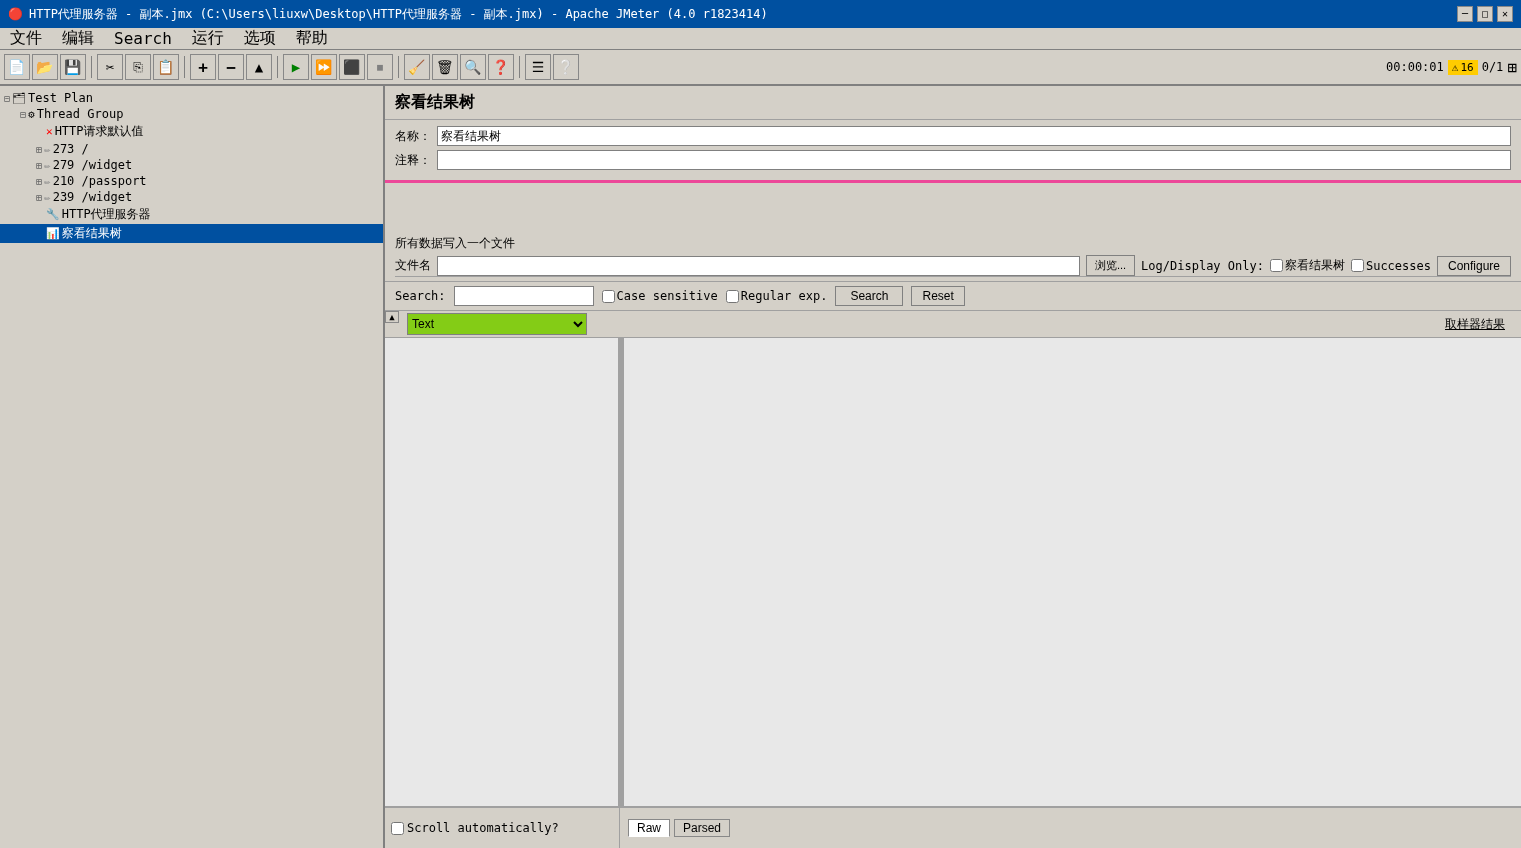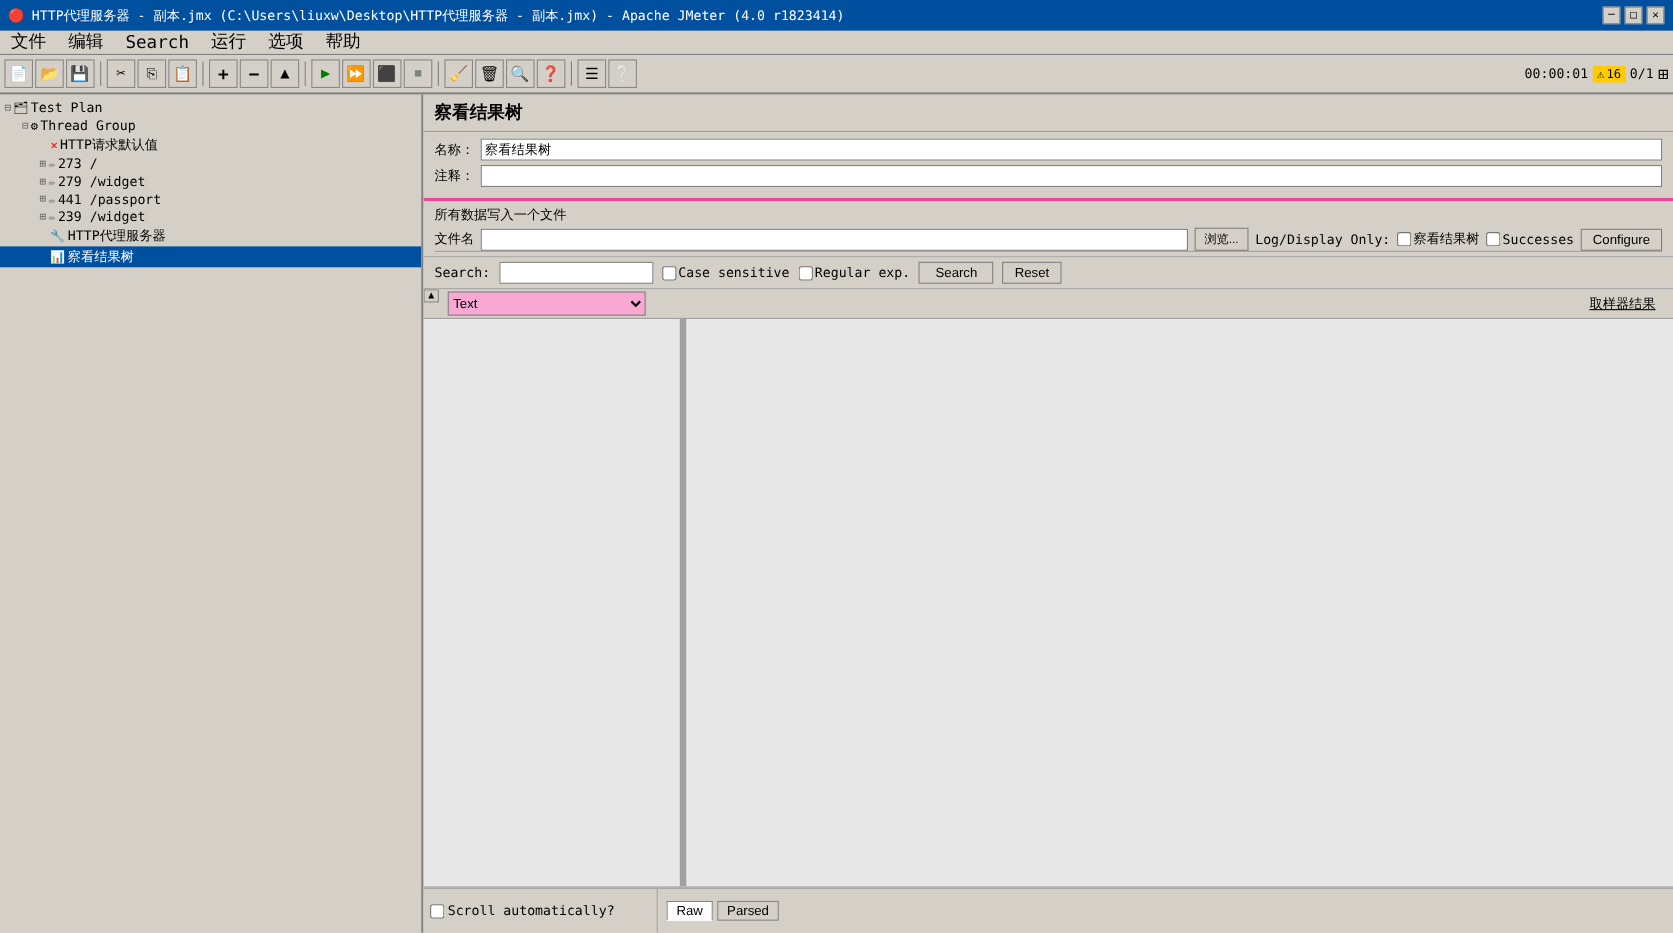--- a/index.html
+++ b/index.html
@@ -227,21 +227,21 @@
       display: flex;
       align-items: center;
       padding: 2px 6px;
       background: #d4d0c8;
       border-bottom: 1px solid #a0a0a0;
     }
     .type-select {
       width: 180px;
       height: 22px;
       border: 1px solid #808080;
-      background: #f9a8d4;
+      background: #84cc16;
       font-size: 12px;
     }
 
     
     #split-pane {
       display: flex;
       flex: 1;
       overflow: hidden;
     }
     #left-pane {
@@ -374,21 +374,21 @@
         <span>273 /</span>
       </div>
       <div class="tree-item" style="padding-left: 36px;">
         <span class="expand-btn">⊞</span>
         <span class="tree-icon" style="color: rgb(136, 136, 136);">✏</span>
         <span>279 /widget</span>
       </div>
       <div class="tree-item" style="padding-left: 36px;">
         <span class="expand-btn">⊞</span>
         <span class="tree-icon" style="color: rgb(136, 136, 136);">✏</span>
-        <span>441 /passport</span>
+        <span>210 /passport</span>
       </div>
       <div class="tree-item" style="padding-left: 36px;">
         <span class="expand-btn">⊞</span>
         <span class="tree-icon" style="color: rgb(136, 136, 136);">✏</span>
         <span>239 /widget</span>
       </div>
       <div class="tree-item" style="padding-left: 36px;">
         <span style="margin-right: 10px;"></span>
         <span class="tree-icon">🔧</span>
         <span>HTTP代理服务器</span>
@@ -408,21 +408,21 @@
       <div class="form-row">
         <span class="form-label">名称：</span>
         <input class="form-input" type="text" value="察看结果树" style="">
       </div>
       <div class="form-row">
         <span class="form-label">注释：</span>
         <input class="form-input" type="text" style="">
       </div>
     </div>
 
-    <div id="file-section" style="padding: 4px 10px; background: #d4d0c8; border-bottom: 1px solid #a0a0a0;">
+    <div id="file-section" style="padding: 4px 10px; background: #d4d0c8; border-bottom: 1px solid #a0a0a0; margin-top: 48px;">
       <div style="font-size:12px; margin-bottom: 3px;">所有数据写入一个文件</div>
       <div id="file-row" style="display:flex; align-items:center; gap:6px; padding: 0;">
         <span class="file-label">文件名</span>
         <input class="file-input" type="text" style="flex: 1 1 0%; height: 20px; border: 1px solid rgb(128, 128, 128);">
         <button class="browse-btn">浏览...</button>
         <span class="log-label">Log/Display Only:</span>
         <label class="checkbox-label">
           <input type="checkbox" style="">
           <span>察看结果树</span>
         </label>
@@ -461,21 +461,21 @@
 
       <div id="split-pane">
         <div id="left-pane">
         </div>
         <div style="width:4px; background:#a0a0a0; cursor:col-resize;"></div>
         <div id="right-pane">
         </div>
       </div>
 
       <div style="display:flex; background:#d4d0c8; border-top:1px solid #a0a0a0; justify-content:space-between;">
-        <div id="bottom-row" style="display:flex; align-items:center; padding:13px 6px; gap:8px; width:213px; border-right:1px solid #a0a0a0;">
+        <div id="bottom-row" style="display:flex; align-items:center; padding:13px 6px; gap:8px; width:235px; border-right:1px solid #a0a0a0;">
           <label class="scroll-check">
             <input type="checkbox" style="">
             <span>Scroll automatically?</span>
           </label>
         </div>
         <div class="raw-parsed-row" style="flex:1; display:flex; align-items:center; padding:3px 8px; gap:4px;">
           <button class="tab-btn active">Raw</button>
           <button class="tab-btn">Parsed</button>
         </div>
       </div>

